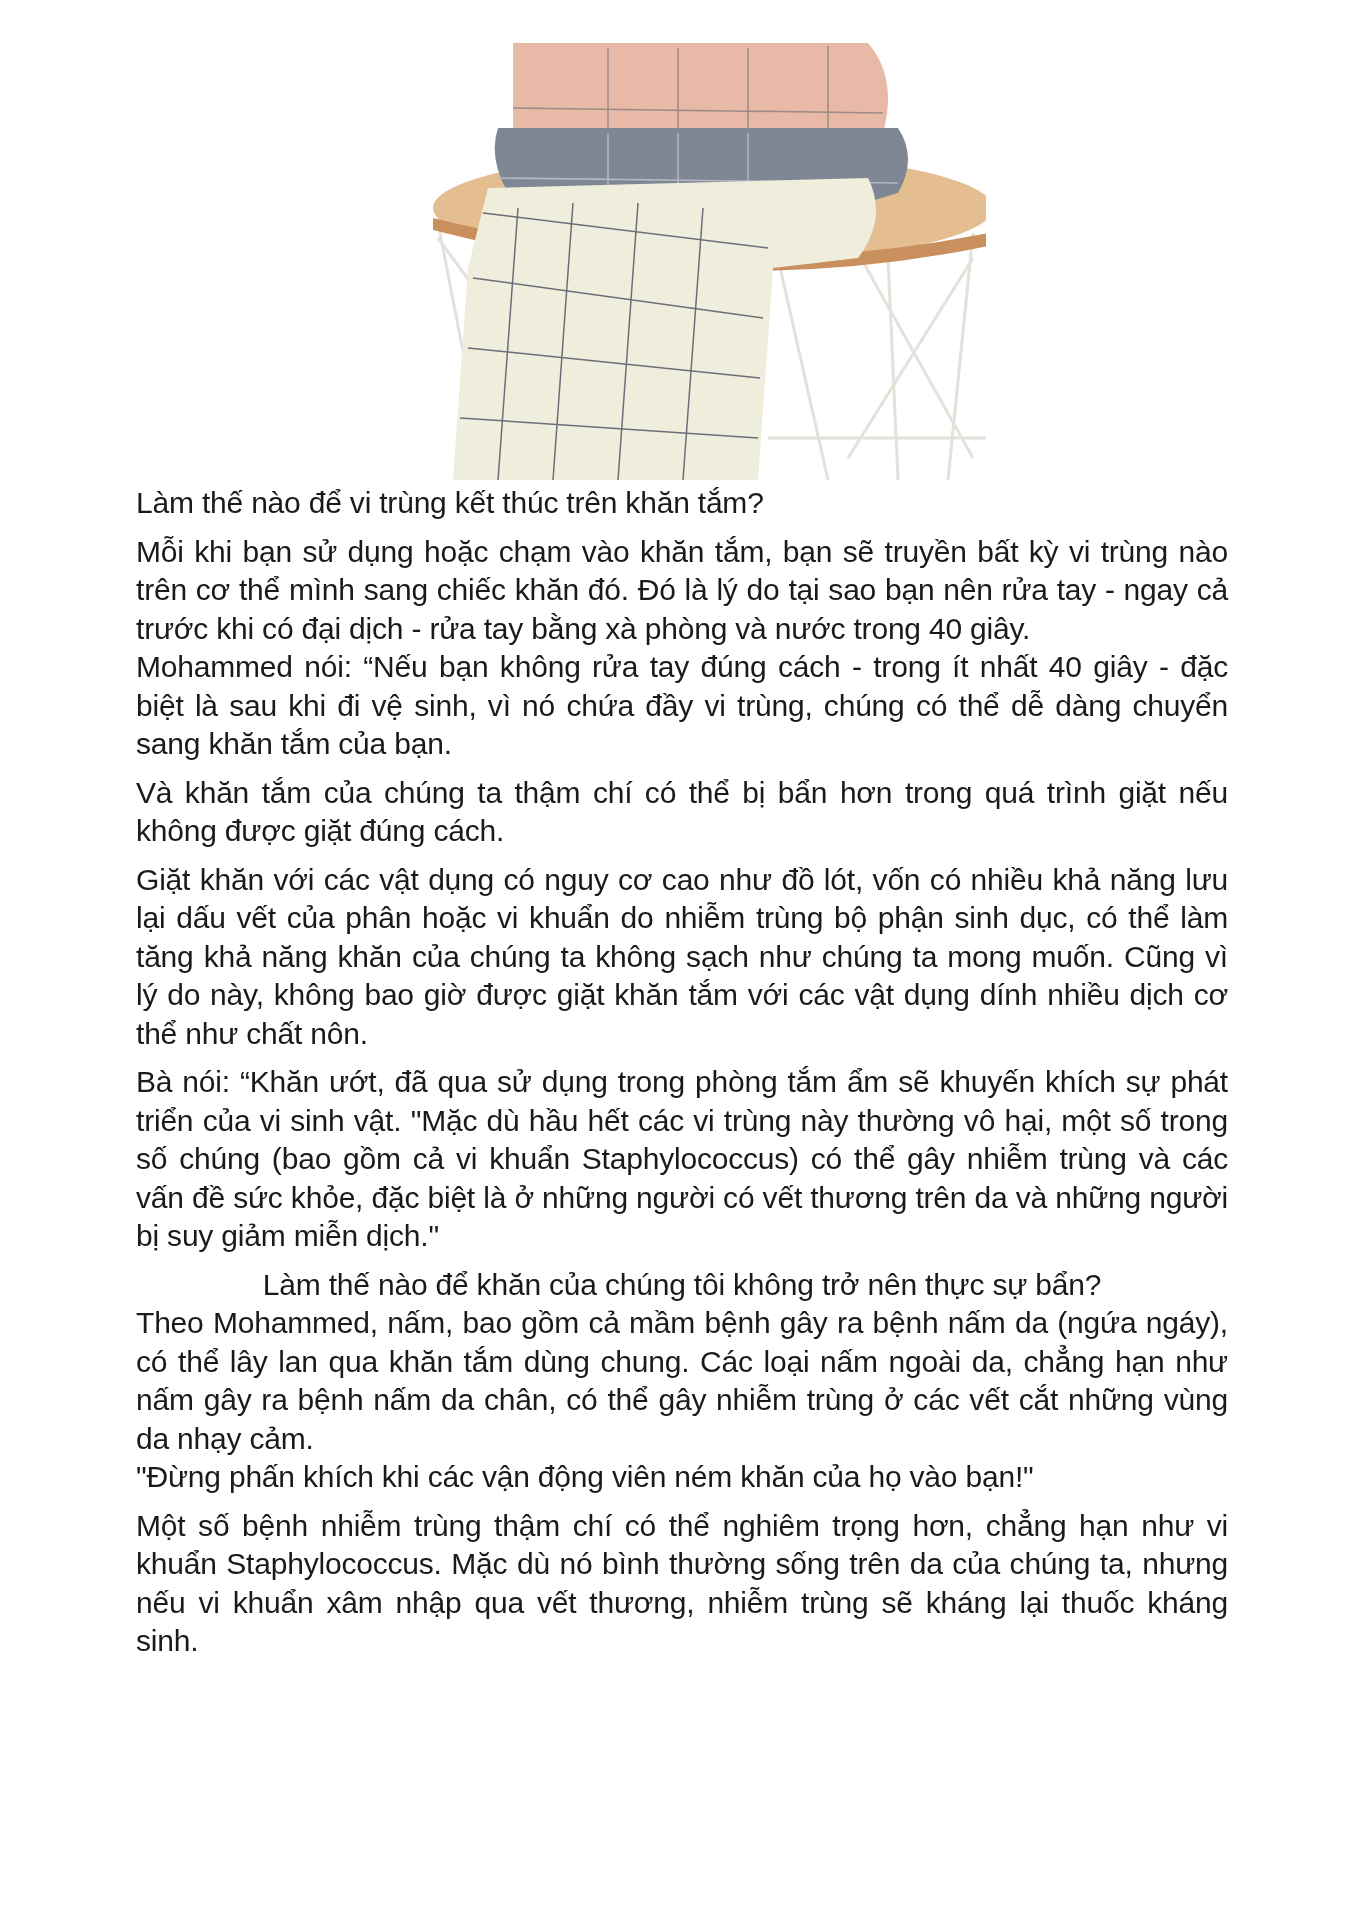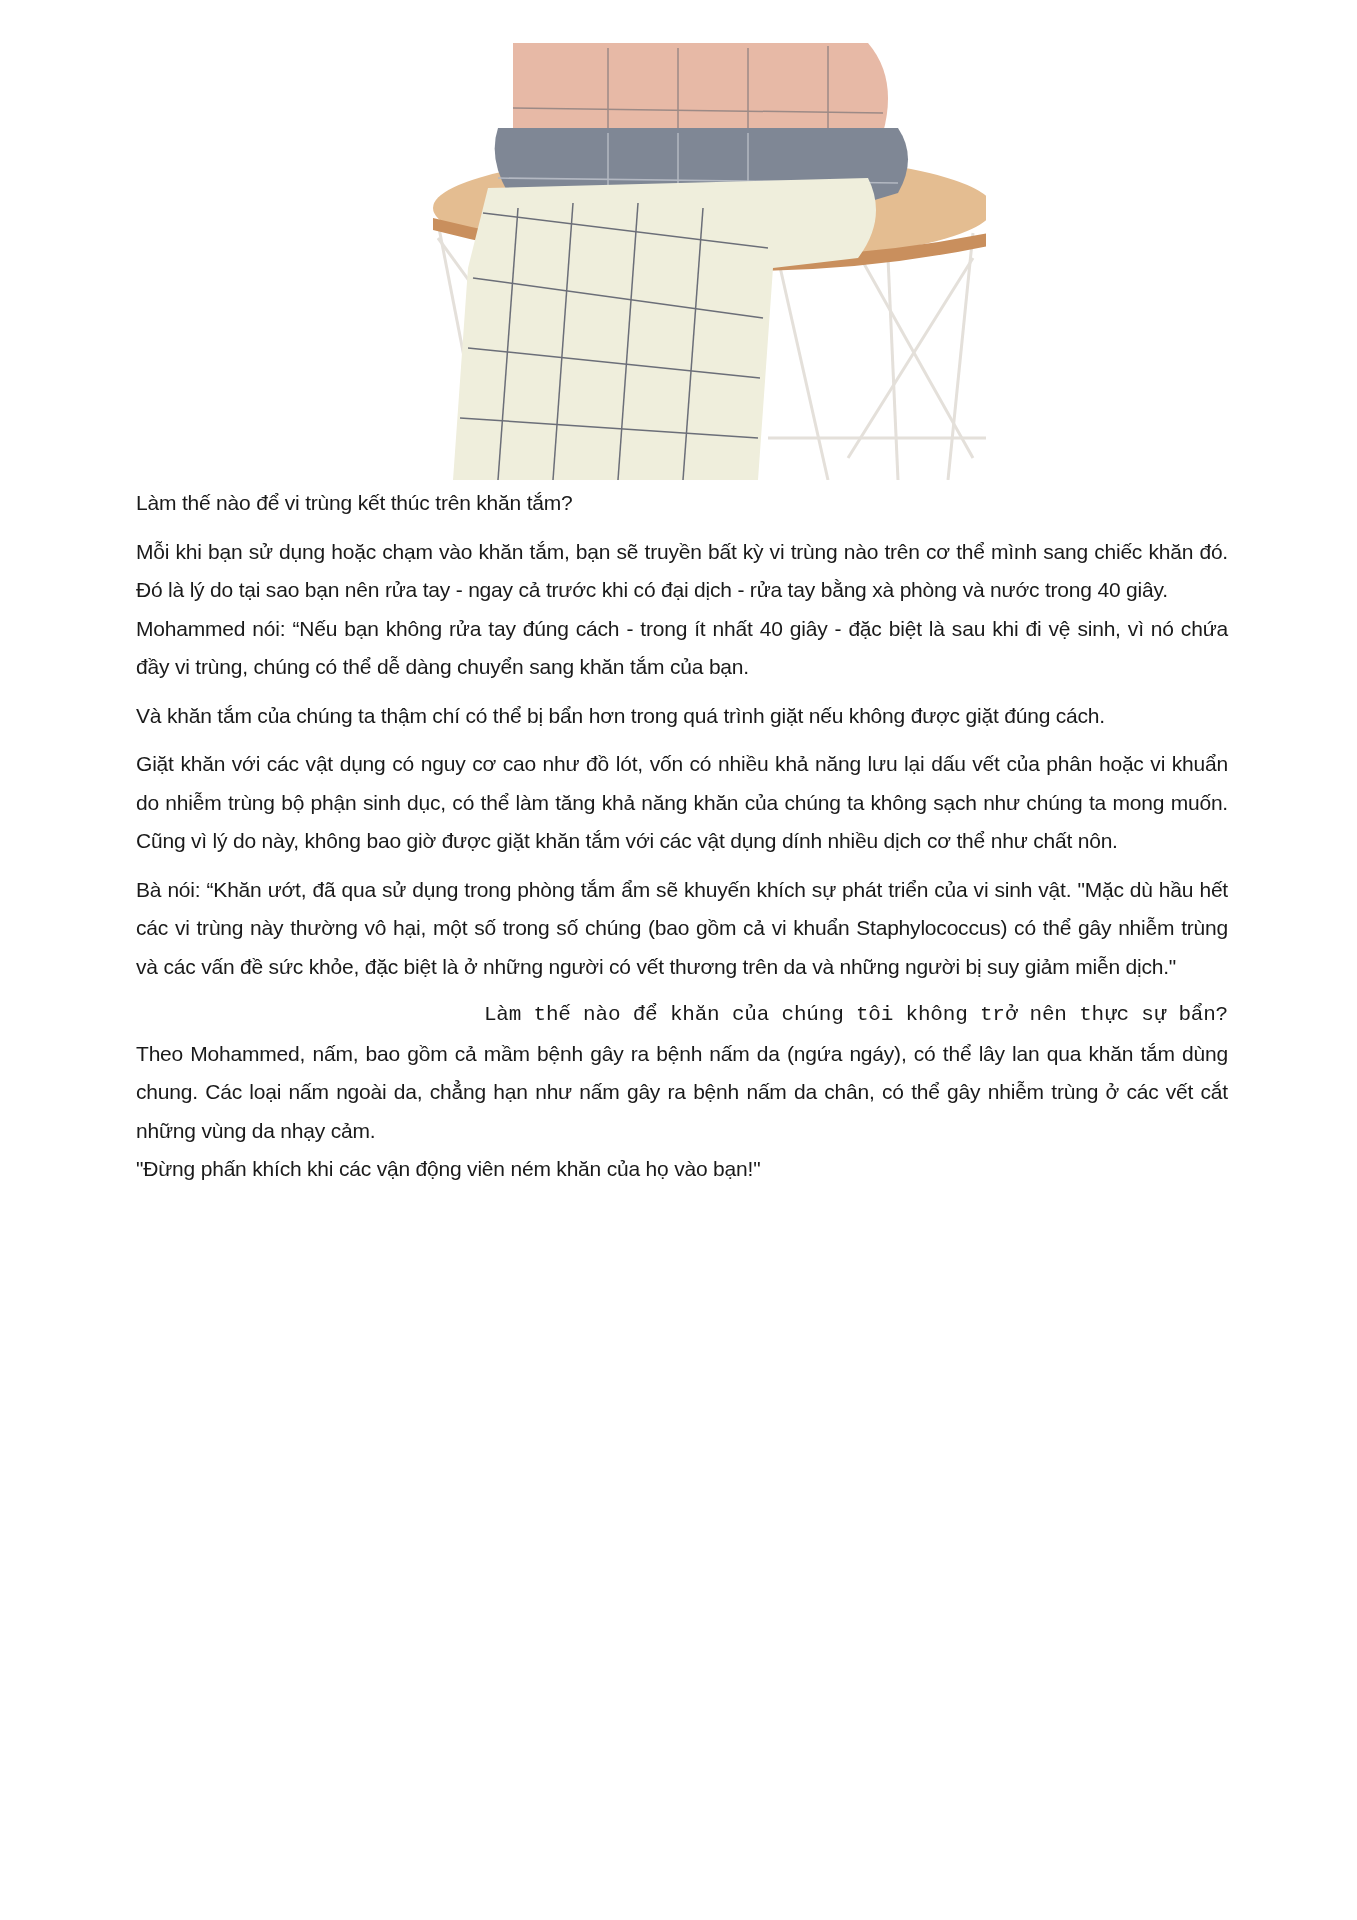--- a/index.html
+++ b/index.html
@@ -2,21 +2,21 @@
 <html><head>
 <meta charset="utf-8">
 <style>
   html, body { margin: 0; padding: 0; background: #ffffff; }
   body { width: 1357px; height: 1920px; position: relative; overflow: hidden;
          font-family: "Liberation Sans", "DejaVu Sans", sans-serif; color: #1a1a1a; }
   .photo { position: absolute; left: 428px; top: 18px; width: 558px; height: 462px;
            border-radius: 0 0 10px 10px; overflow: hidden; background: #ffffff; }
   .photo svg { width: 100%; height: 100%; display: block; }
   .content { position: absolute; left: 136px; top: 484px; width: 1092px; }
-  .content p { margin: 0; font-size: 21px; line-height: 38.5px; text-align: justify;
+  .content p { margin: 0; font-size: 30px; line-height: 38.5px; text-align: justify;
                letter-spacing: -0.2px; }
   .gap { margin-top: 10px !important; }
   .h { margin-top: 0; }
 </style>
 </head>
 <body>
 
 <div class="photo">
   <svg viewBox="0 0 558 462" preserveAspectRatio="none">
     <rect x="0" y="0" width="558" height="462" fill="#ffffff"></rect>
@@ -66,16 +66,17 @@
   </svg>
 </div>
 
 <div class="content">
   <p class="h" style="text-align:left;">Làm thế nào để vi trùng kết thúc trên khăn tắm?</p>
   <p class="gap" style="margin-top:14px">Mỗi khi bạn sử dụng hoặc chạm vào khăn tắm, bạn sẽ truyền bất kỳ vi trùng nào trên cơ thể mình sang chiếc khăn đó. Đó là lý do tại sao bạn nên rửa tay - ngay cả trước khi có đại dịch - rửa tay bằng xà phòng và nước trong 40 giây.</p>
   <p>Mohammed nói: “Nếu bạn không rửa tay đúng cách - trong ít nhất 40 giây - đặc biệt là sau khi đi vệ sinh, vì nó chứa đầy vi trùng, chúng có thể dễ dàng chuyển sang khăn tắm của bạn.</p>
   <p class="gap">Và khăn tắm của chúng ta thậm chí có thể bị bẩn hơn trong quá trình giặt nếu không được giặt đúng cách.</p>
   <p class="gap">Giặt khăn với các vật dụng có nguy cơ cao như đồ lót, vốn có nhiều khả năng lưu lại dấu vết của phân hoặc vi khuẩn do nhiễm trùng bộ phận sinh dục, có thể làm tăng khả năng khăn của chúng ta không sạch như chúng ta mong muốn. Cũng vì lý do này, không bao giờ được giặt khăn tắm với các vật dụng dính nhiều dịch cơ thể như chất nôn.</p>
   <p class="gap">Bà nói: “Khăn ướt, đã qua sử dụng trong phòng tắm ẩm sẽ khuyến khích sự phát triển của vi sinh vật. "Mặc dù hầu hết các vi trùng này thường vô hại, một số trong số chúng (bao gồm cả vi khuẩn Staphylococcus) có thể gây nhiễm trùng và các vấn đề sức khỏe, đặc biệt là ở những người có vết thương trên da và những người bị suy giảm miễn dịch."</p>
-  <p class="gap" style="text-align:right;font-family:Liberation Mono, monospace;">Làm thế nào để khăn của chúng tôi không trở nên thực sự bẩn?</p>
+  <p class="gap" style="text-align:center;">Làm thế nào để khăn của chúng tôi không trở nên thực sự bẩn?</p>
   <p>Theo Mohammed, nấm, bao gồm cả mầm bệnh gây ra bệnh nấm da (ngứa ngáy), có thể lây lan qua khăn tắm dùng chung. Các loại nấm ngoài da, chẳng hạn như nấm gây ra bệnh nấm da chân, có thể gây nhiễm trùng ở các vết cắt những vùng da nhạy cảm.</p>
   <p style="text-align:left;">"Đừng phấn khích khi các vận động viên ném khăn của họ vào bạn!"</p>
+  <p class="gap">Một số bệnh nhiễm trùng thậm chí có thể nghiêm trọng hơn, chẳng hạn như vi khuẩn Staphylococcus. Mặc dù nó bình thường sống trên da của chúng ta, nhưng nếu vi khuẩn xâm nhập qua vết thương, nhiễm trùng sẽ kháng lại thuốc kháng sinh.</p>
 </div>
 
 </body></html>

